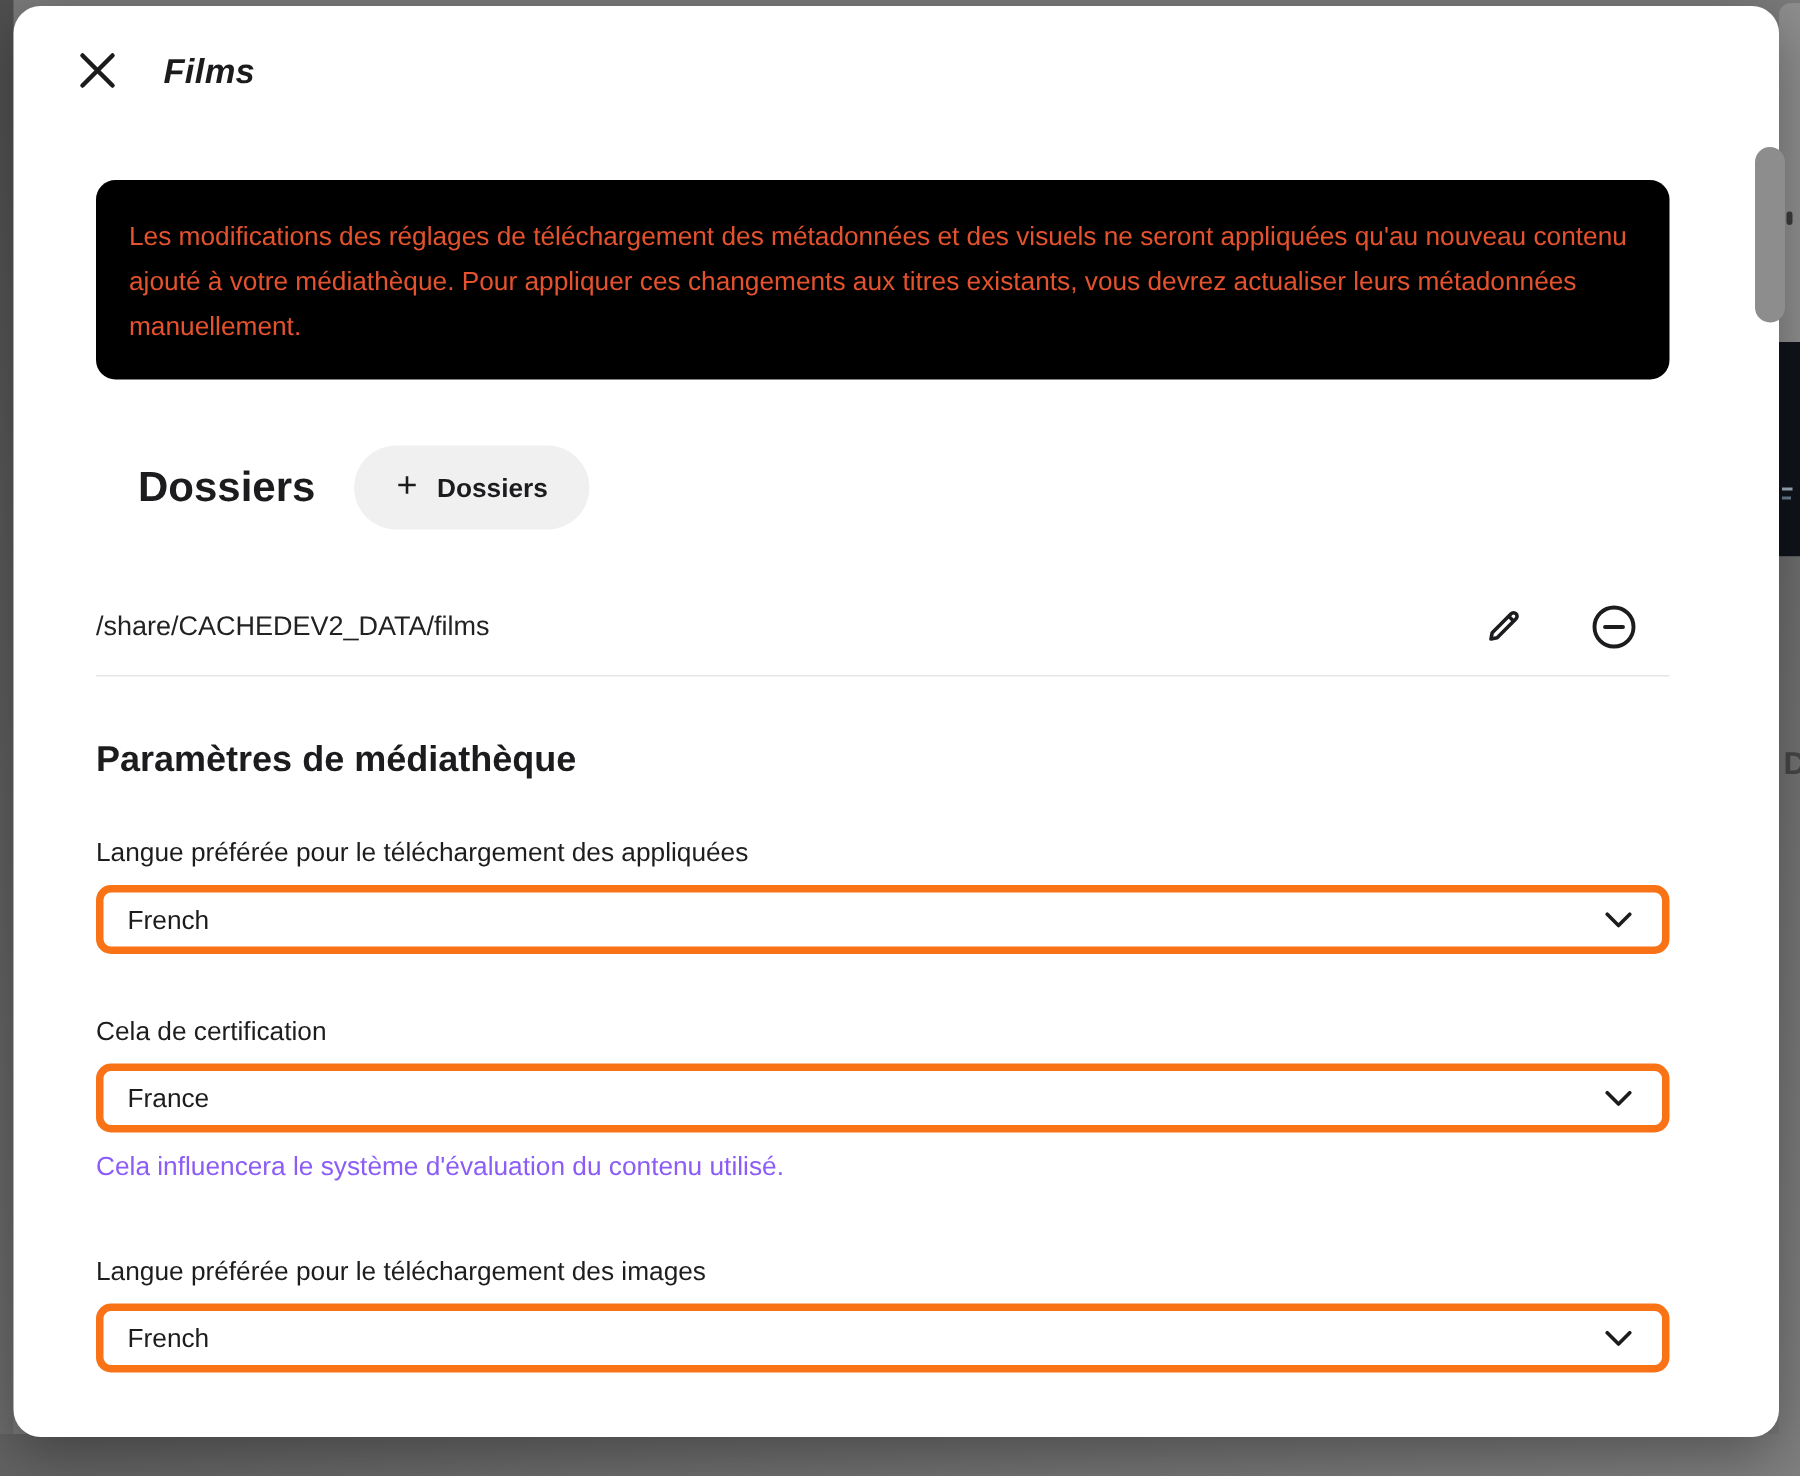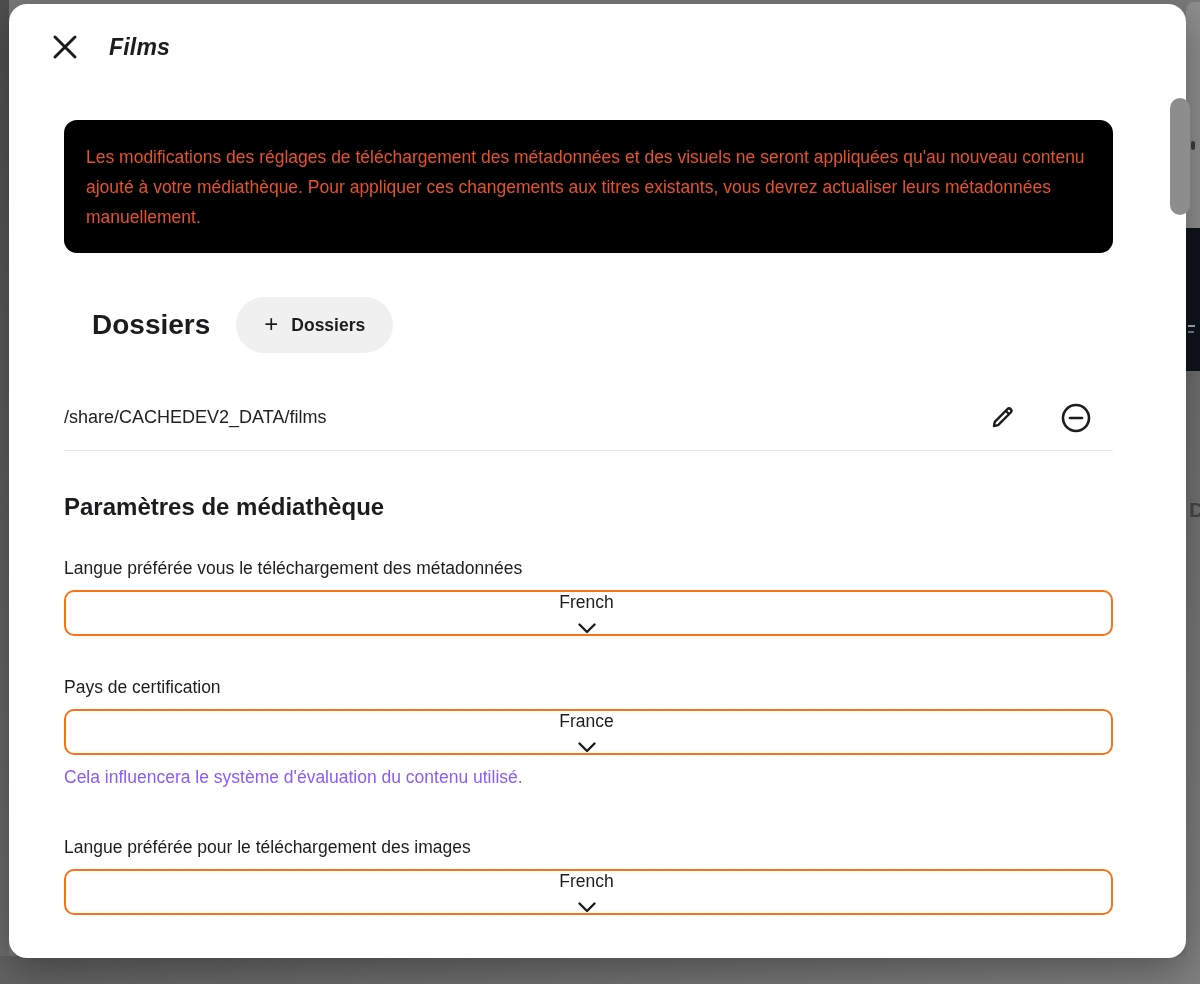--- a/index.html
+++ b/index.html
@@ -72,25 +72,24 @@
   .folder-actions { display:flex; align-items:center; gap:40px; padding-right:20px; }
   .icon-btn { width:34px; height:34px; display:flex; align-items:center; justify-content:center;
               background:none; border:none; cursor:pointer; }
 
   .section-title { margin-top:40px; font-size:24px; font-weight:700; line-height:32px; }
 
   .field-label { font-size:17.5px; line-height:22px; color:#1d1d1f; }
   .ml-34 { margin-top:34px; } .ml-40 { margin-top:40px; } .ml-42 { margin-top:48px; }
   .select {
     margin-top:11px; height:46px; max-width:1049px;
-    border:2px solid #f97316; border-radius:10px;
+    border:5px solid #f97316; border-radius:10px;
     display:flex; align-items:center; justify-content:space-between;
     padding:0 20px 0 16px; font-size:17.5px; color:#1c1c1e; cursor:pointer;
     background:#fff;
-    flex-direction:column;
   }
   .helper { margin-top:11px; font-size:17.5px; line-height:22px; color:#8b5cf6; }
 
   
   .scroll-thumb {
     position:absolute; left:1170px; top:98px; width:20px; height:117px;
     background:#8d8d8d; border-radius:10px; z-index:5; cursor:grab;
   }
 
   svg { display:block; }
@@ -145,29 +144,29 @@
           <svg width="32" height="32" viewBox="0 0 32 32">
             <circle cx="16" cy="16" r="13" fill="none" stroke="#1c1c1e" stroke-width="2.6"></circle>
             <path d="M10 16 L22 16" stroke="#1c1c1e" stroke-width="2.6" stroke-linecap="round"></path>
           </svg>
         </button>
       </div>
     </div>
 
     <div class="section-title">Paramètres de médiathèque</div>
 
-    <div class="field-label ml-34">Langue préférée vous le téléchargement des métadonnées</div>
+    <div class="field-label ml-34">Langue préférée pour le téléchargement des appliquées</div>
     <div class="select">
       <span>French</span>
       <svg width="18" height="11" viewBox="0 0 18 11">
         <path d="M1.5 1.5 L9 9 L16.5 1.5" fill="none" stroke="#1c1c1e" stroke-width="2.4" stroke-linecap="round" stroke-linejoin="round"></path>
       </svg>
     </div>
 
-    <div class="field-label ml-40">Pays de certification</div>
+    <div class="field-label ml-40">Cela de certification</div>
     <div class="select">
       <span>France</span>
       <svg width="18" height="11" viewBox="0 0 18 11">
         <path d="M1.5 1.5 L9 9 L16.5 1.5" fill="none" stroke="#1c1c1e" stroke-width="2.4" stroke-linecap="round" stroke-linejoin="round"></path>
       </svg>
     </div>
     <div class="helper">Cela influencera le système d'évaluation du contenu utilisé.</div>
 
     <div class="field-label ml-42">Langue préférée pour le téléchargement des images</div>
     <div class="select">

